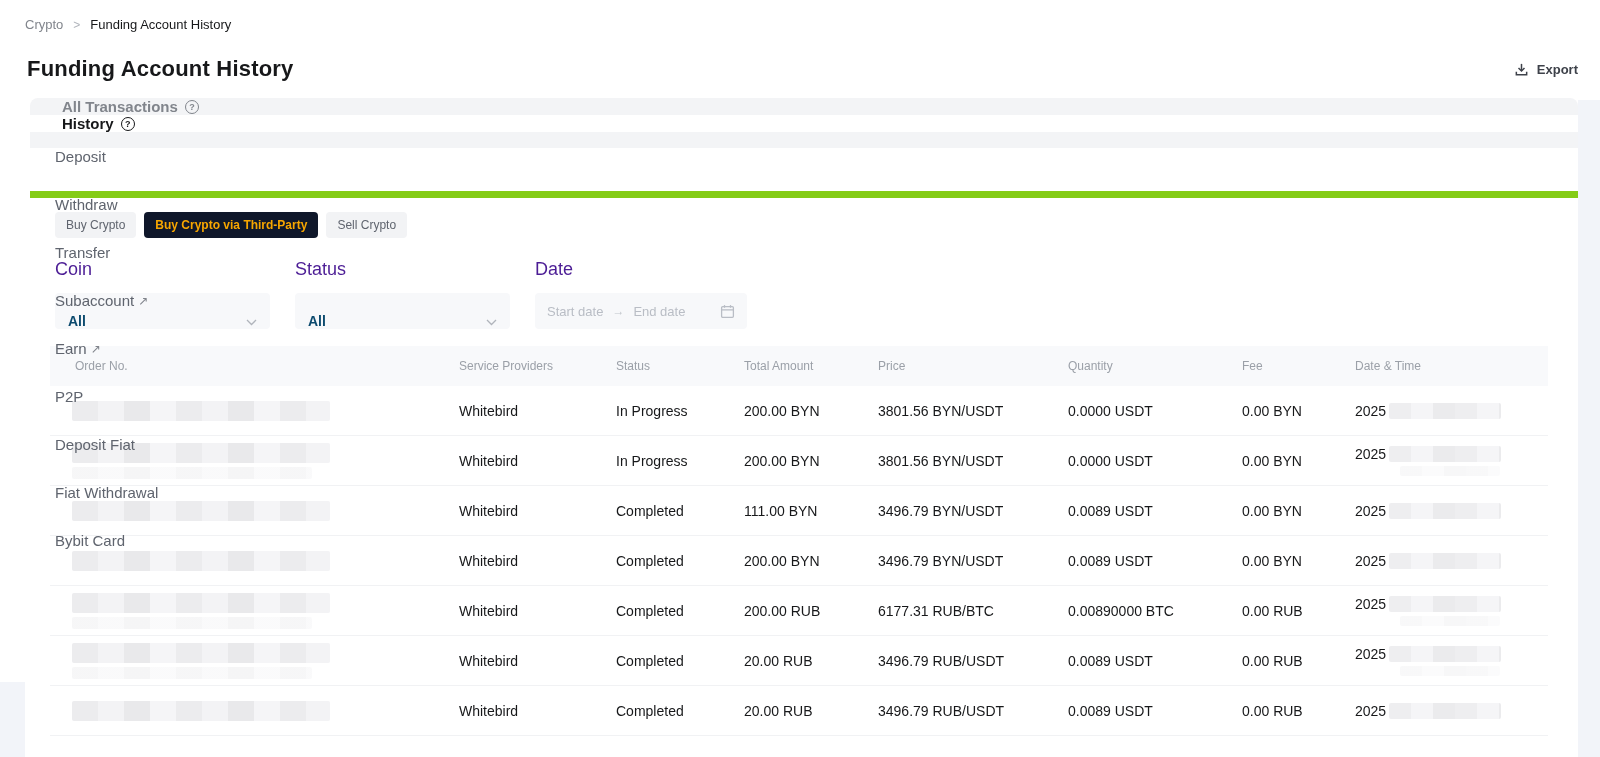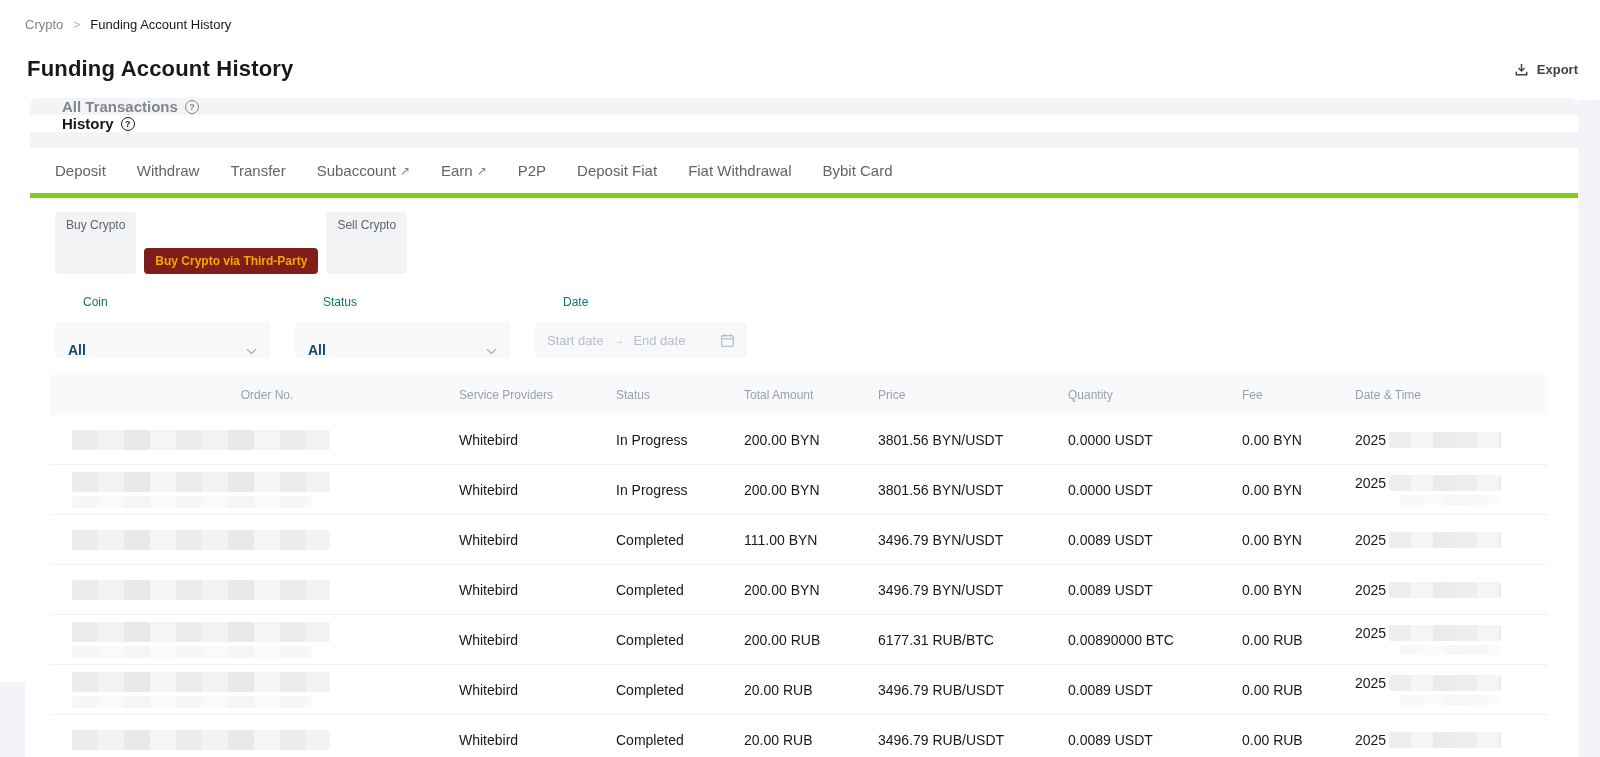--- a/index.html
+++ b/index.html
@@ -29,51 +29,51 @@
   .tab { padding:0 32px; display:flex; align-items:center; gap:7px;
          font-size:15px; font-weight:600; color:#81858c; cursor:pointer; }
   .tab.active { background:#ffffff; color:#17181a; font-weight:700; }
   .help-icon { width:14px; height:14px; border:1.2px solid currentColor; border-radius:50%;
                font-size:9px; font-weight:600; display:inline-flex; align-items:center; justify-content:center; }
 
   
   .card { margin:0 22px 0 30px; width:1548px; background:#fff; }
 
   .subtabs { display:flex; align-items:stretch; gap:31px; height:50px; padding:0 25px;
-             border-bottom:5px solid #84cc16; }
+             border-bottom:7px solid #84cc16;flex-direction:column; }
   .subtab { display:flex; align-items:center; gap:3px; font-size:15px; color:#5f646e;
             cursor:pointer; position:relative; white-space:nowrap; }
   .subtab.active { color:#17181a; font-weight:700; }
   .subtab.active::after { content:""; position:absolute; left:0; right:0; bottom:0;
                           height:3px; background:#f7a600; }
   .ext { font-size:12px; color:#81858c; margin-left:1px; }
 
   .chips { display:flex; gap:8px; margin:14px 0 0 25px; }
   .chip { background:#f2f3f5; border-radius:4px; padding:6px 11px; font-size:12px;
           color:#5f646e; cursor:pointer; }
-  .chip.active { background:#7f1d1d; color:#f7a600; font-weight:700;margin-top:36px; }
+  .chip.active { background:#0f172a; color:#f7a600; font-weight:700; }
 
   
   .filters { display:flex; gap:25px; margin:21px 0 0 25px; }
-  .filter-label { font-size:12px; color:#0f766e; margin-bottom:13px;margin-left:28px; }
+  .filter-label { font-size:18px; color:#4c1d95; margin-bottom:13px; }
   .select { width:215px; height:36px; background:#f7f8fa; border-radius:4px;
             display:flex; align-items:flex-end; justify-content:space-between;
             padding:0 13px; font-size:14px; font-weight:600; color:#0c4a6e; cursor:pointer; }
   .date-range { width:212px; height:36px; background:#f7f8fa; border-radius:4px;
                 display:flex; align-items:center; gap:9px; padding:0 12px;
                 font-size:13px; color:#b9bdc5; cursor:pointer; }
   .date-range .arrow { font-size:12px; color:#c2c6cc; }
   .date-range svg { margin-left:auto; display:block; }
 
   
   .table { margin:17px 0 0 20px; width:1498px; }
   .grid-row { display:grid; grid-template-columns:409px 157px 128px 134px 190px 174px 113px 1fr;
               align-items:center; }
   .thead { height:40px; background:#f8f9fb; color:#9ba0a8; font-size:12px; }
-  .thead .cell:first-child { padding-left:25px;text-align:center; }
+  .thead .cell:first-child { padding-left:25px; }
   .trow { height:50px; border-bottom:1px solid #f1f2f4; font-size:14px; font-weight:500; color:#17181a; }
   .cell { white-space:nowrap; overflow:hidden; }
 
   .blur-bar { width:258px; height:20px; margin-left:22px; border-radius:2px;
     background-image:repeating-linear-gradient(90deg,#ececee 0 26px,#f3f3f5 26px 52px,#e9e9eb 52px 78px,#f5f5f7 78px 104px);
     background-color:#efeff1; }
   .blur-sub { width:240px; height:12px; margin:4px 0 0 22px; border-radius:2px; opacity:.45;
     background-image:repeating-linear-gradient(90deg,#ececee 0 26px,#f3f3f5 26px 52px,#e9e9eb 52px 78px,#f5f5f7 78px 104px); }
   .date-cell { display:flex; flex-direction:column; }
   .date-line { display:flex; align-items:center; }

